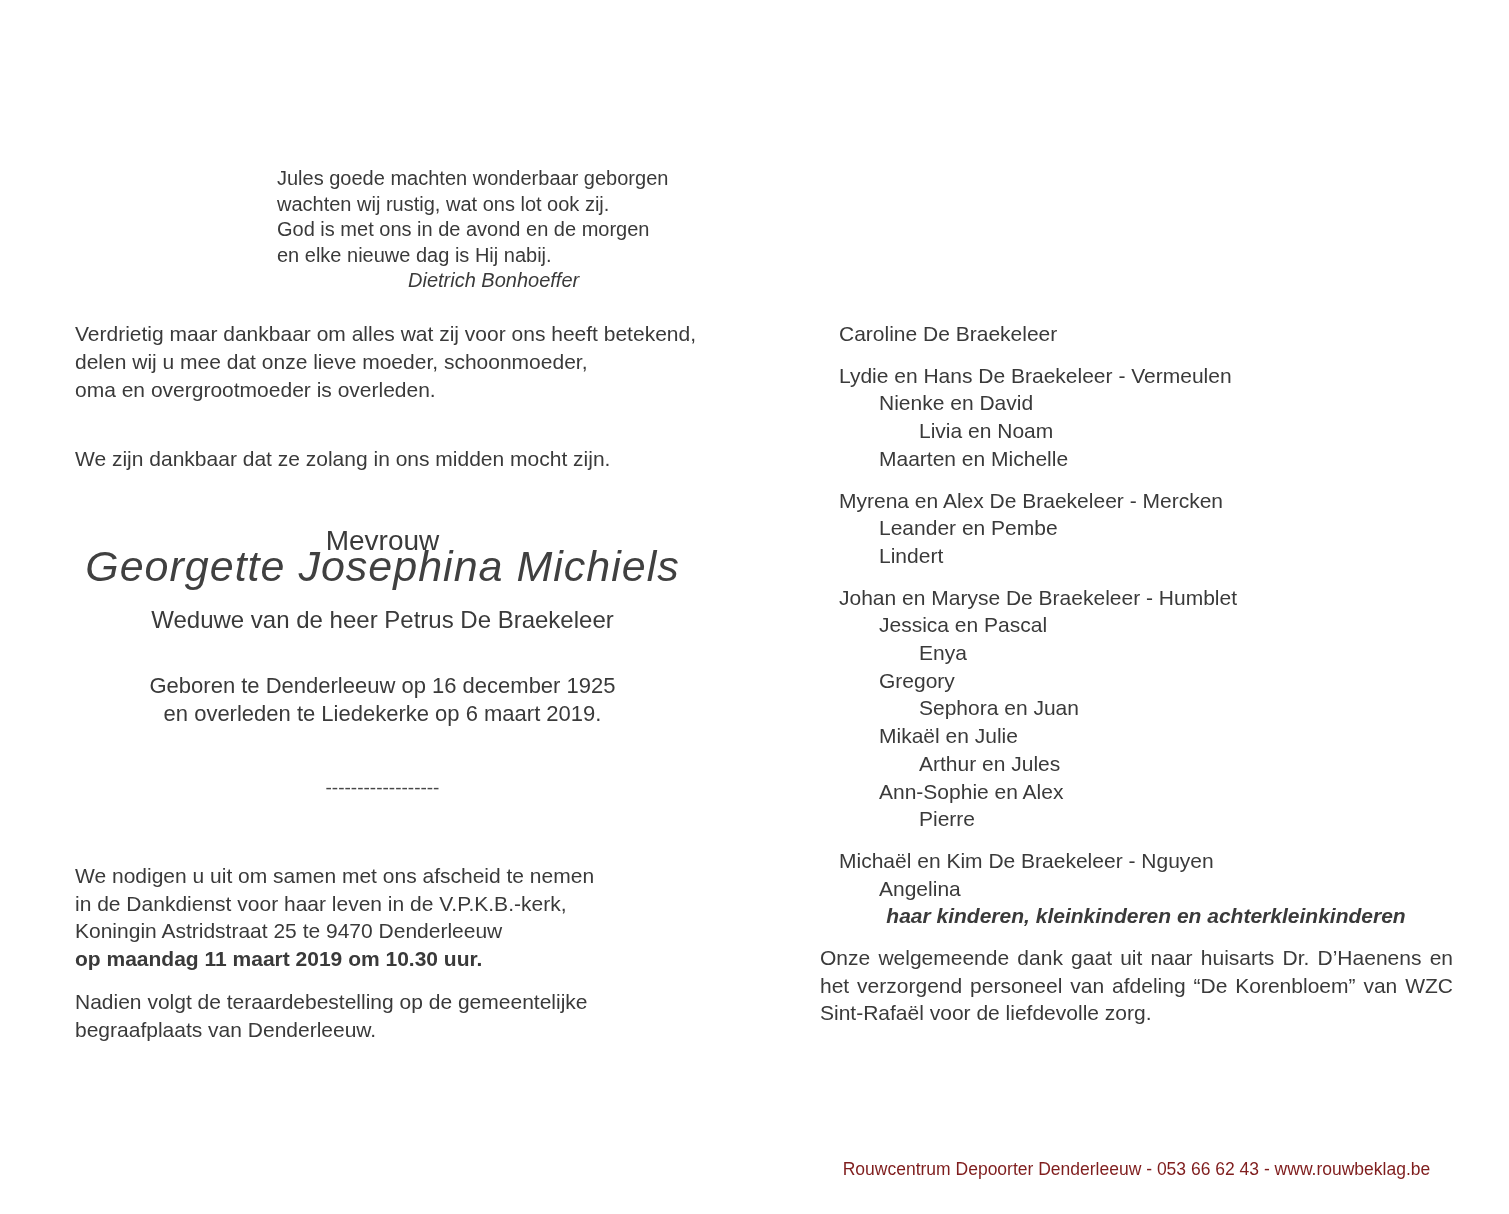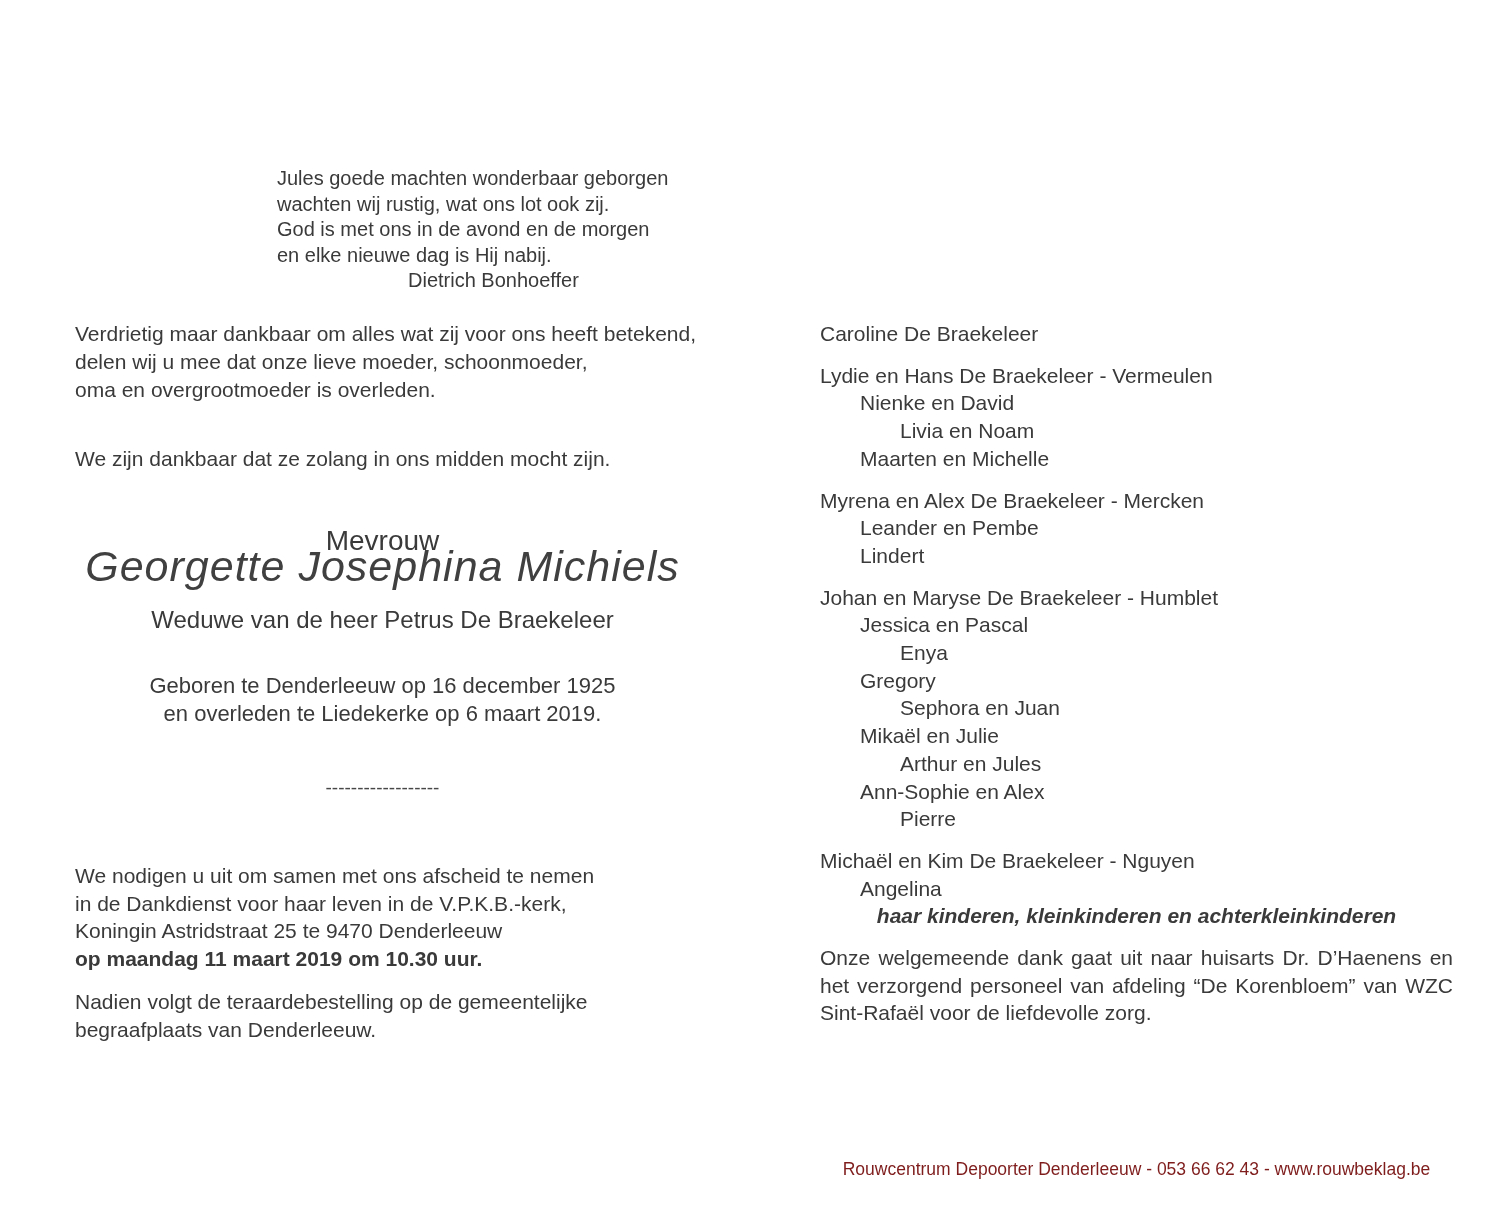--- a/index.html
+++ b/index.html
@@ -13,20 +13,21 @@
     overflow: hidden;
   }
   .abs { position: absolute; }
 
   
   .poem {
     left: 277px; top: 166px;
     font-size: 20px; line-height: 25.6px;
   }
   .poem-author {
+    font-style: italic;
     padding-left: 131px;
   }
   .intro {
     left: 75px; top: 320px;
     font-size: 21px; line-height: 28px;
     width: 640px;
   }
   .gratitude {
     left: 75px; top: 445px;
     font-size: 21px; line-height: 28px;
@@ -63,21 +64,21 @@
     font-size: 21px; line-height: 27.6px;
     width: 640px;
   }
 
   
   .family {
     left: 820px; top: 320px;
     width: 633px;
     font-size: 21px; line-height: 27.7px;
   }
-  .family .group { margin-bottom: 14px; }
+  .family .group { margin-bottom: 14px; margin-left: 19px; }
   .family .group:last-child { margin-bottom: 0; }
   .ind0 { padding-left: 0; }
   .ind1 { padding-left: 40px; }
   .ind2 { padding-left: 80px; }
   .family-closing {
     text-align: center;
     font-style: italic;
     font-weight: bold;
   }
   .thanks {

